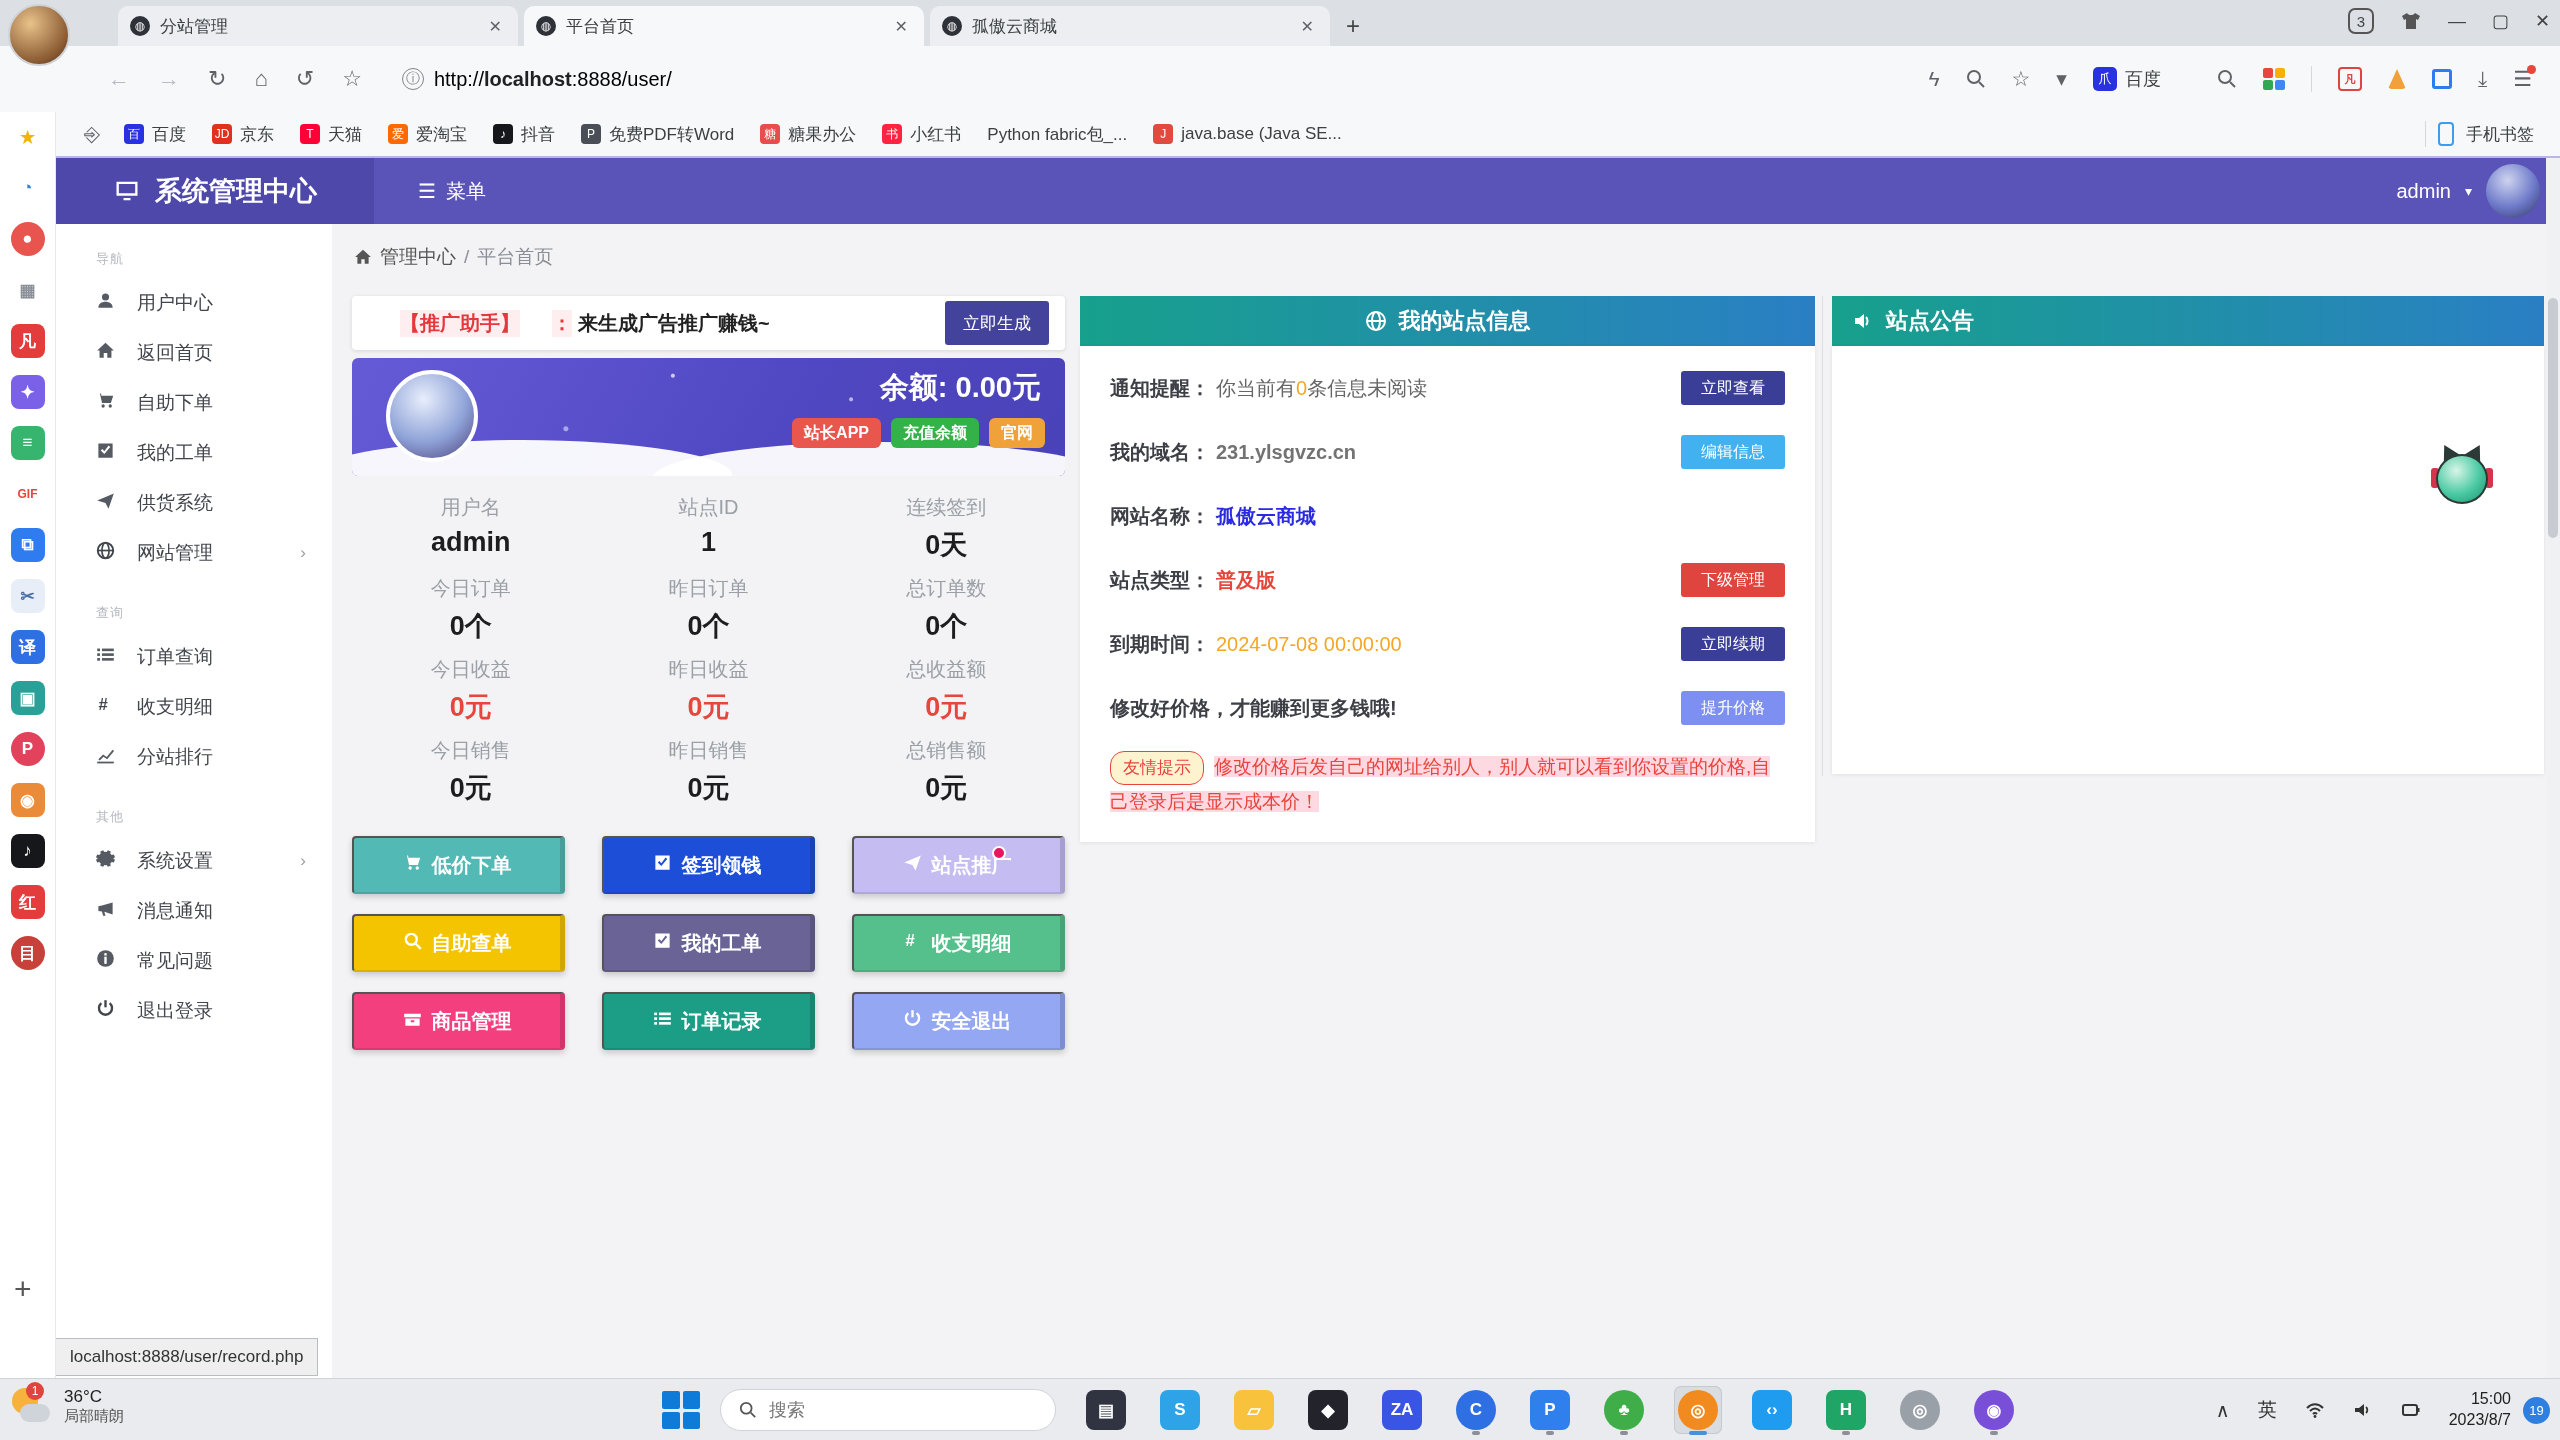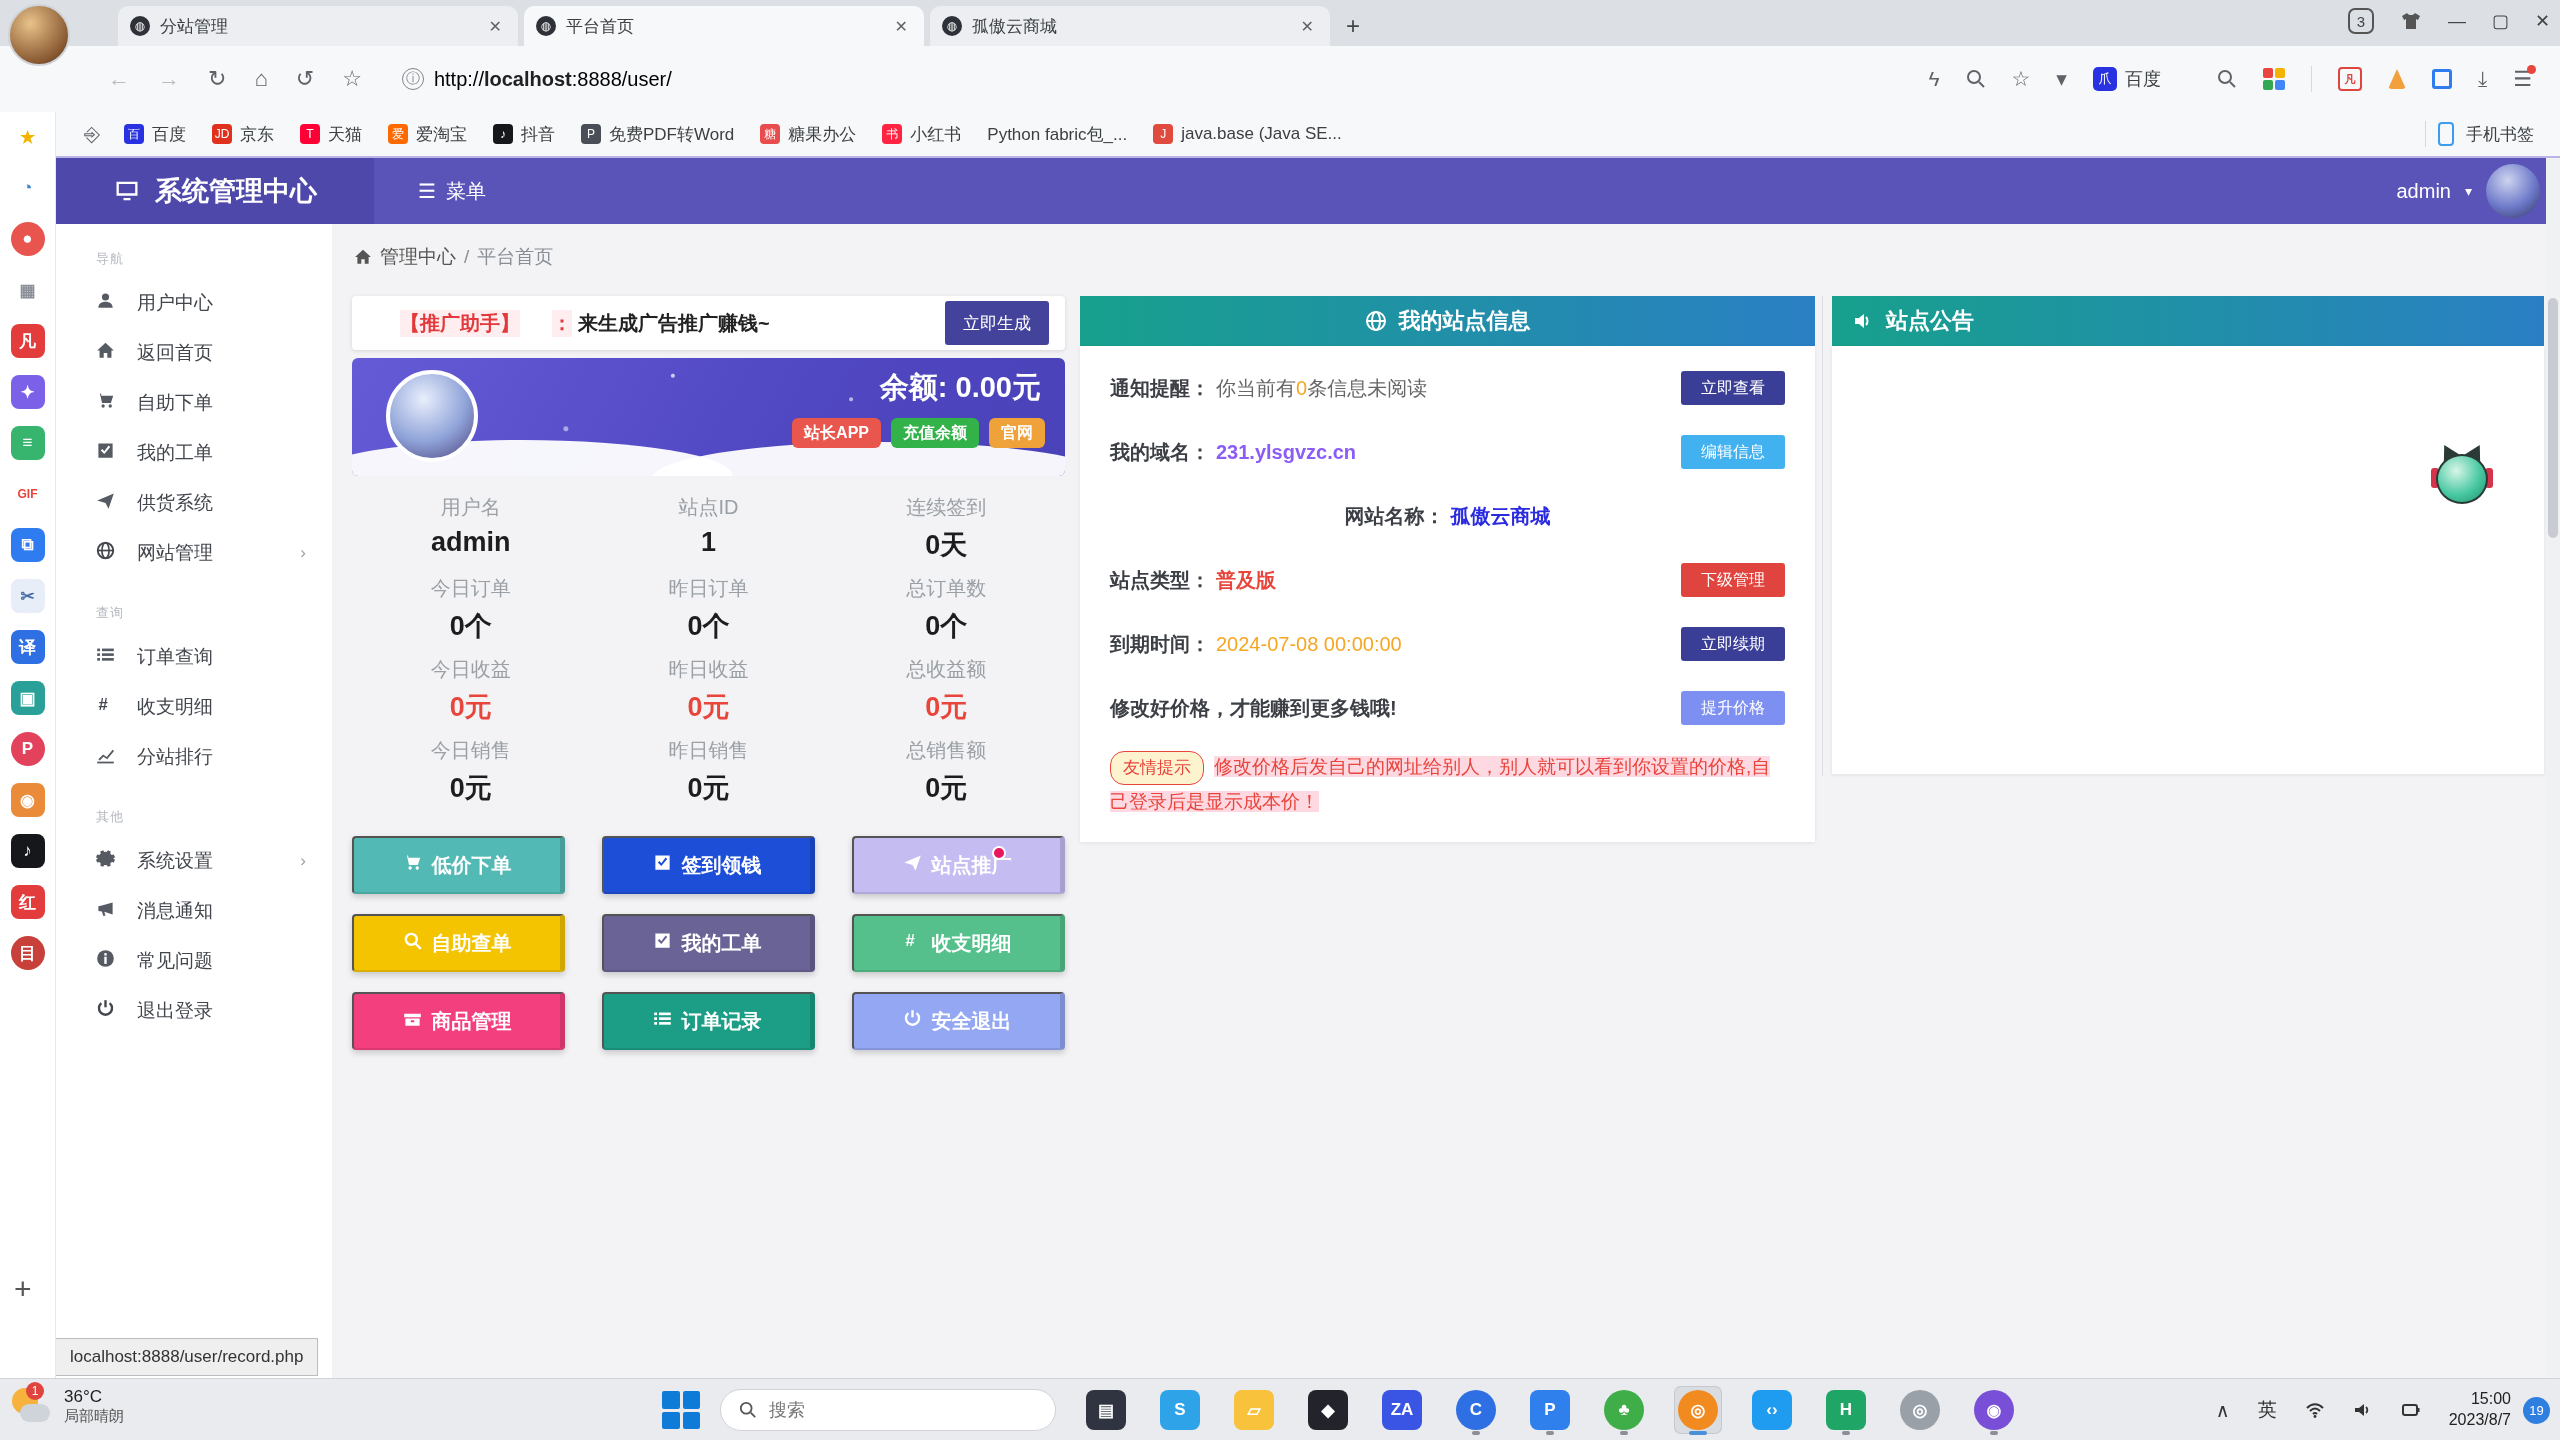--- a/index.html
+++ b/index.html
@@ -107,25 +107,25 @@
   .action-btn svg { width:19px; height:19px; fill:#fff; }
   .action-btn .dot { position:absolute; right:54px; top:8px; width:14px; height:14px; border-radius:50%; background:#e8175d; border:2px solid #fff; }
 
   .panel { position:absolute; top:72px; }
   .panel-head { height:50px; background:linear-gradient(90deg,#17a08c,#2a7fc4); color:#fff; font-size:22px; font-weight:bold; display:flex; align-items:center; gap:12px; }
   .panel-head svg { width:22px; height:22px; }
   .panel-body { background:#fff; box-shadow:0 1px 4px rgba(0,0,0,.08); }
   .col2 { left:748px; width:735px; }
   .col2 .panel-head { justify-content:center; }
   .col2 .panel-body { min-height:428px; padding:10px 30px 24px 30px; }
-  .info-row { min-height:64px; display:flex; align-items:center; font-size:20px;justify-content:center; }
+  .info-row { min-height:64px; display:flex; align-items:center; font-size:20px; }
   .info-label { color:#3c3f45; font-weight:bold; white-space:nowrap; }
   .info-val { color:#666; margin-left:6px; }
   .info-val .hi { color:#f6a623; }
-  .v-bold { color:#8b5cf6; font-weight:bold; } .v-blue { color:#2a2ae0; font-weight:bold; }
+  .v-bold { color:#737373; font-weight:bold; } .v-blue { color:#2a2ae0; font-weight:bold; }
   .v-red { color:#e8453c; font-weight:bold; } .v-orange { color:#f6a623; }
   .info-btn { margin-left:auto; width:104px; height:34px; font-size:16px; border-radius:3px; flex:none; }
   .tip-row { margin-top:10px; font-size:19px; line-height:1.75; color:#e8453c; }
   .tip-badge { display:inline-block; background:#fdf3cf; border:1px solid #e8453c; color:#e8453c; border-radius:14px; padding:1px 12px; font-size:17px; margin-right:10px; }
   .tip-row .tip-text { background:#ffd9e2; }
 
   .coldiv { position:absolute; left:1490px; top:72px; width:1px; height:480px; background:#dcdee2; }
   .col3 { left:1500px; right:16px; }
   .col3 .panel-head { padding-left:20px; }
   .col3 .panel-body { height:428px; position:relative; }

